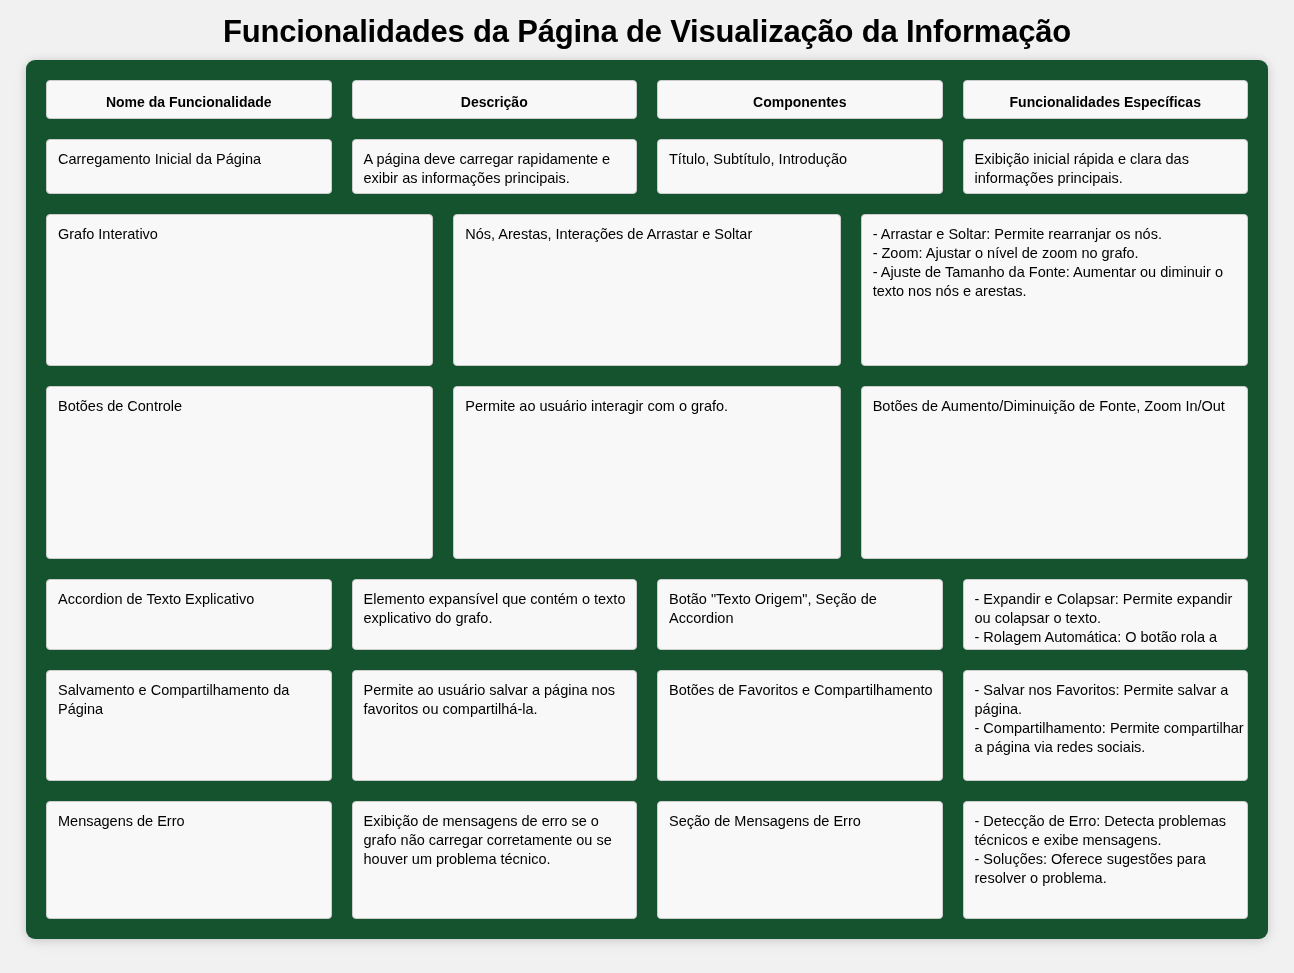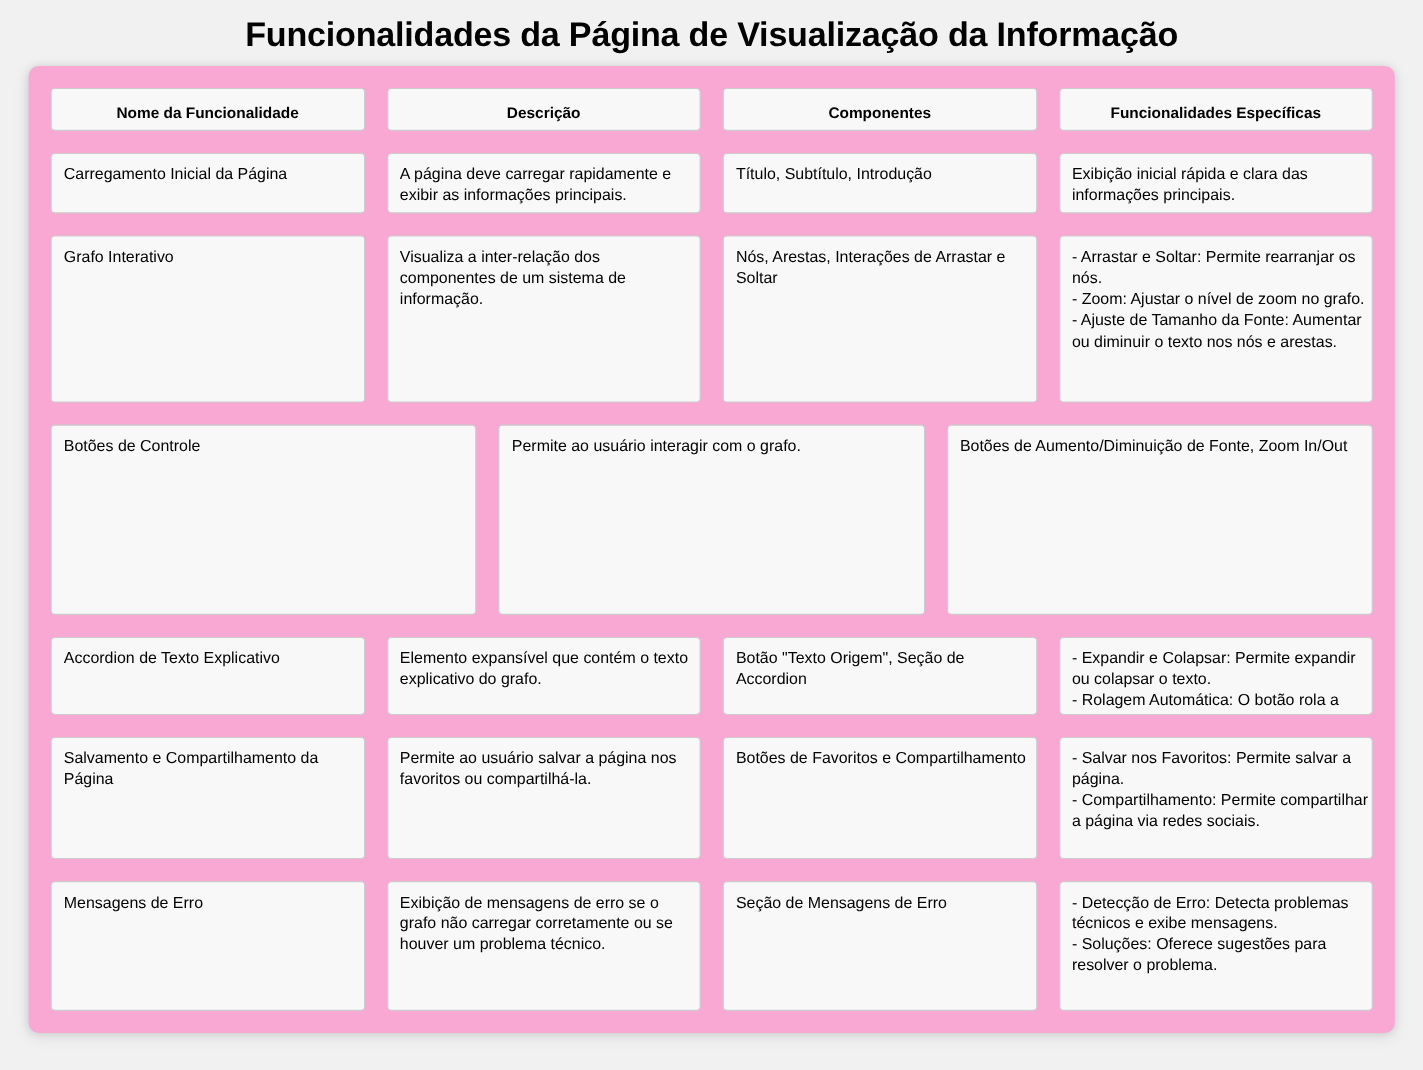--- a/index.html
+++ b/index.html
@@ -22,21 +22,21 @@
     text-align: center;
     font-size: 31px;
     font-weight: bold;
     line-height: 1.15;
     letter-spacing: -0.2px;
     color: #000;
   }
 
   .table-card {
     margin: 0 26px;
-    background: #f9a8d4;
+    background: #14532d;
     border-radius: 9px;
     box-shadow: 0 1px 8px rgba(0,0,0,0.12), 0 3px 16px rgba(0,0,0,0.07);
     padding: 20px 20px 20px 20px;
     box-sizing: border-box;
   }
 
   .grid-row {
     display: flex;
     gap: 20px;
     margin-bottom: 20px;
@@ -94,21 +94,20 @@
 
   <div class="grid-row row-h-1">
     <div class="cell">Carregamento Inicial da Página</div>
     <div class="cell">A página deve carregar rapidamente e exibir as informações principais.</div>
     <div class="cell">Título, Subtítulo, Introdução</div>
     <div class="cell">Exibição inicial rápida e clara das informações principais.</div>
   </div>
 
   <div class="grid-row row-h-2">
     <div class="cell">Grafo Interativo</div>
-    <div class="cell">Visualiza a inter-relação dos componentes de um sistema de informação.</div>
     <div class="cell">Nós, Arestas, Interações de Arrastar e Soltar</div>
     <div class="cell">- Arrastar e Soltar: Permite rearranjar os nós.
 - Zoom: Ajustar o nível de zoom no grafo.
 - Ajuste de Tamanho da Fonte: Aumentar ou diminuir o texto nos nós e arestas.</div>
   </div>
 
   <div class="grid-row row-h-3">
     <div class="cell">Botões de Controle</div>
     <div class="cell">Permite ao usuário interagir com o grafo.</div>
     <div class="cell">Botões de Aumento/Diminuição de Fonte, Zoom In/Out</div>

